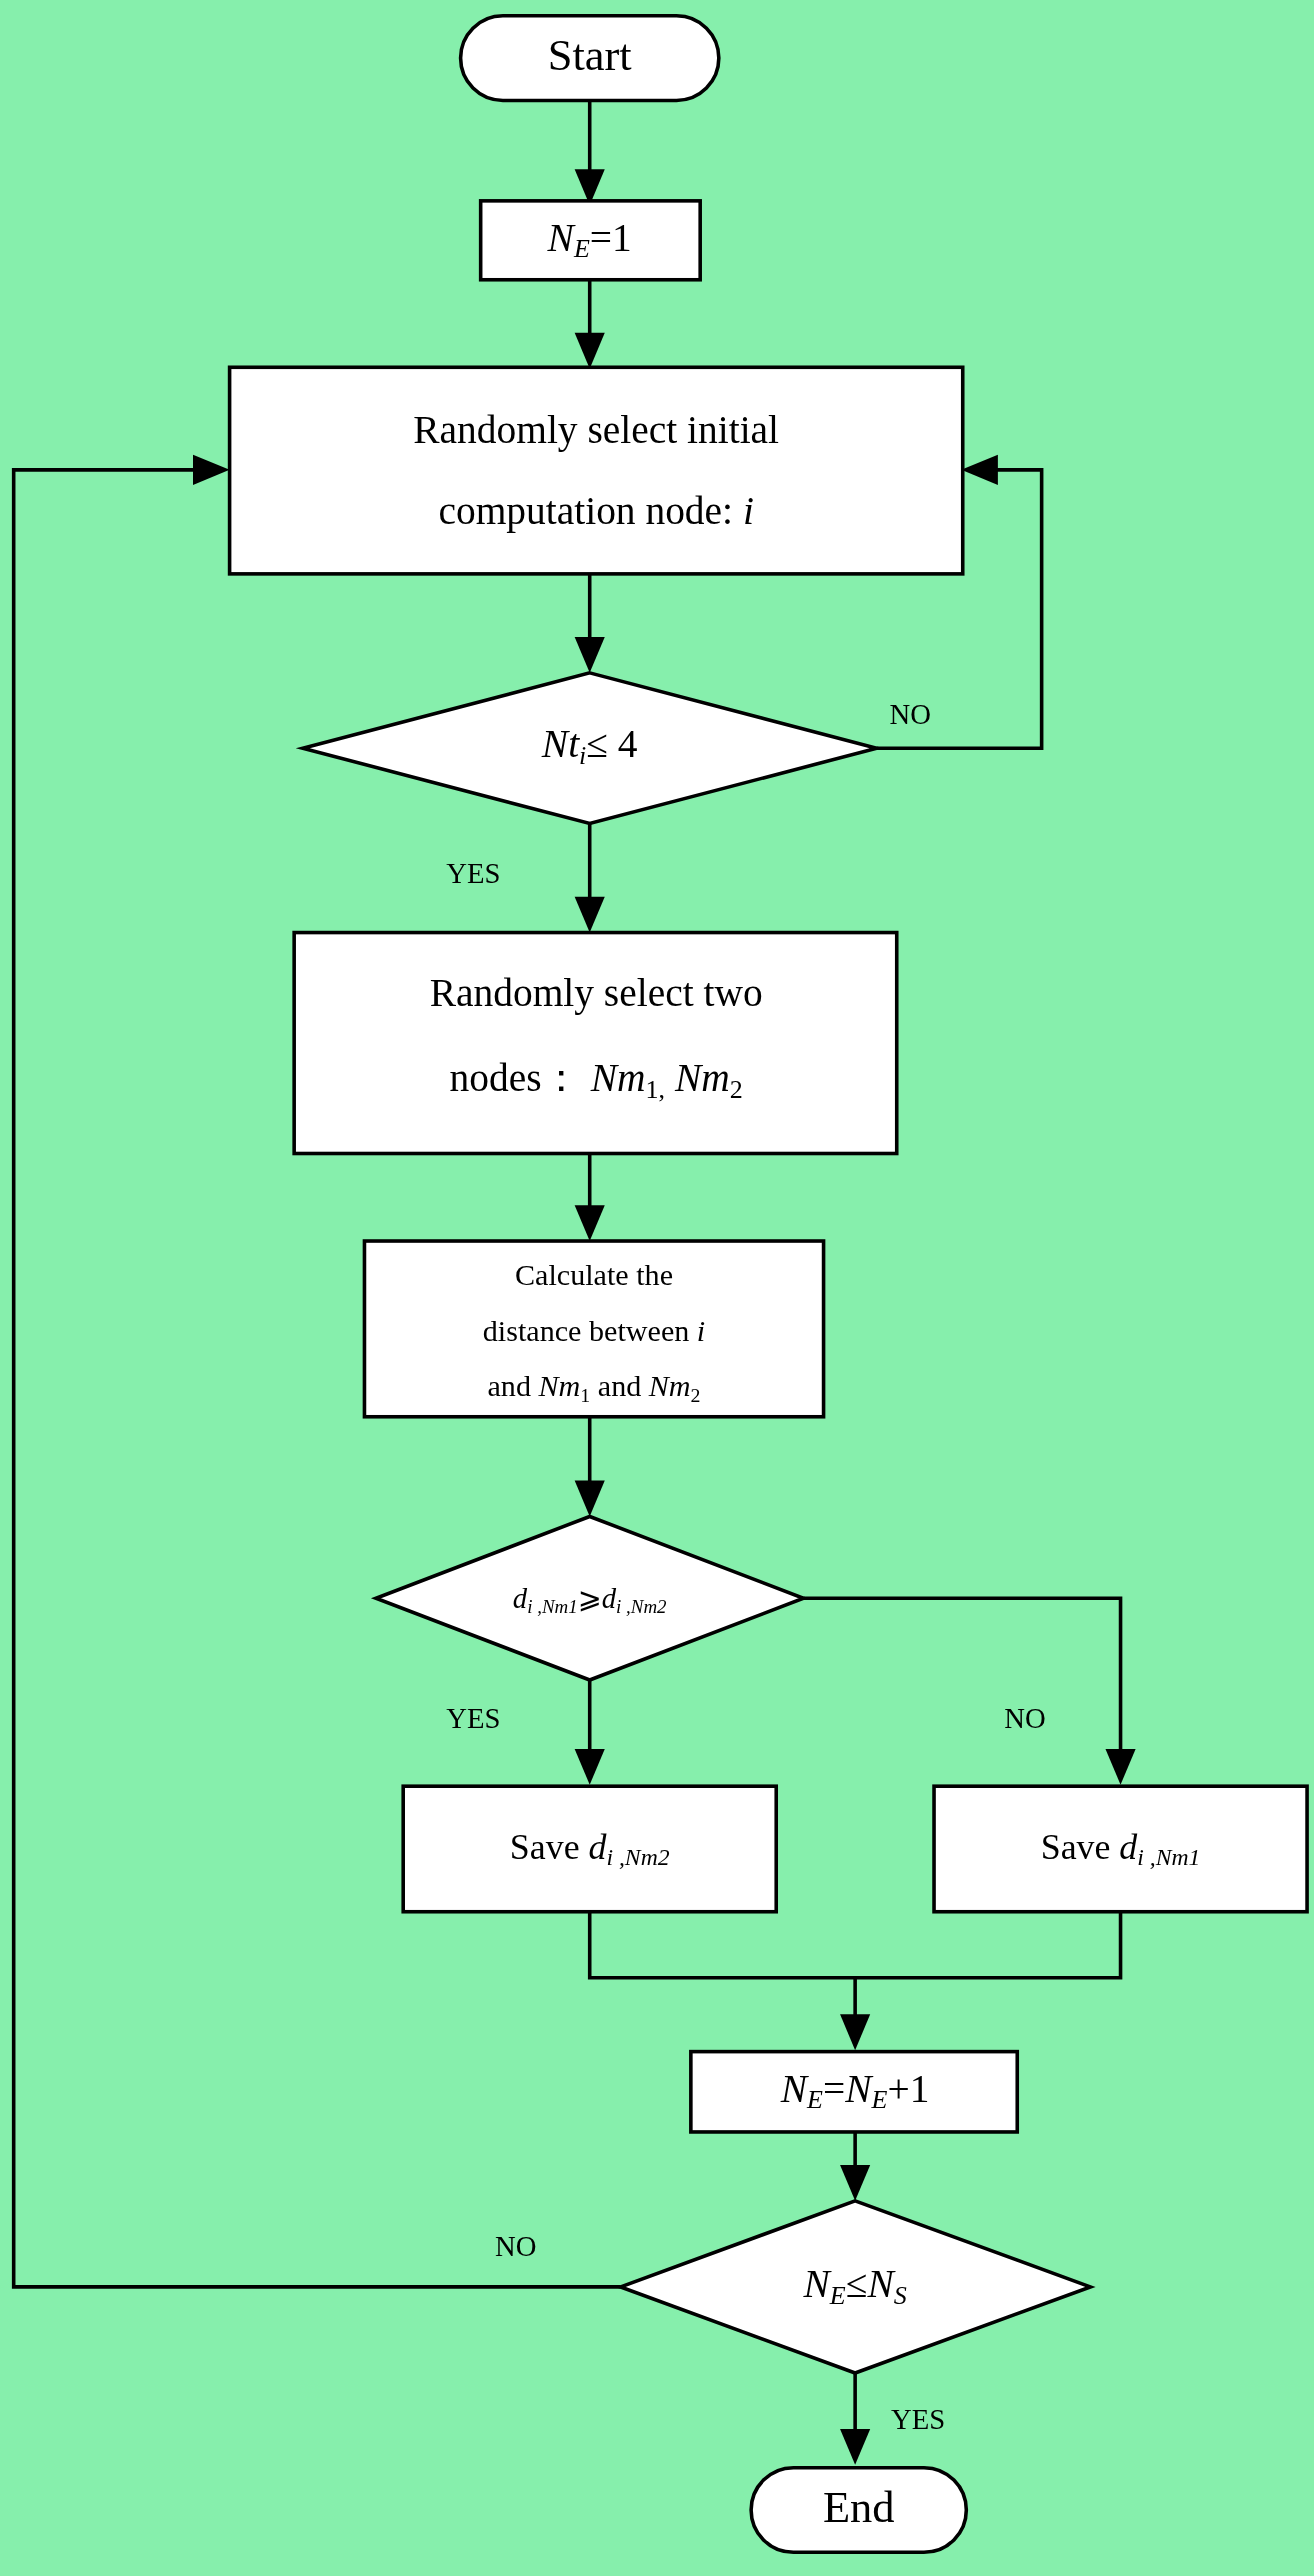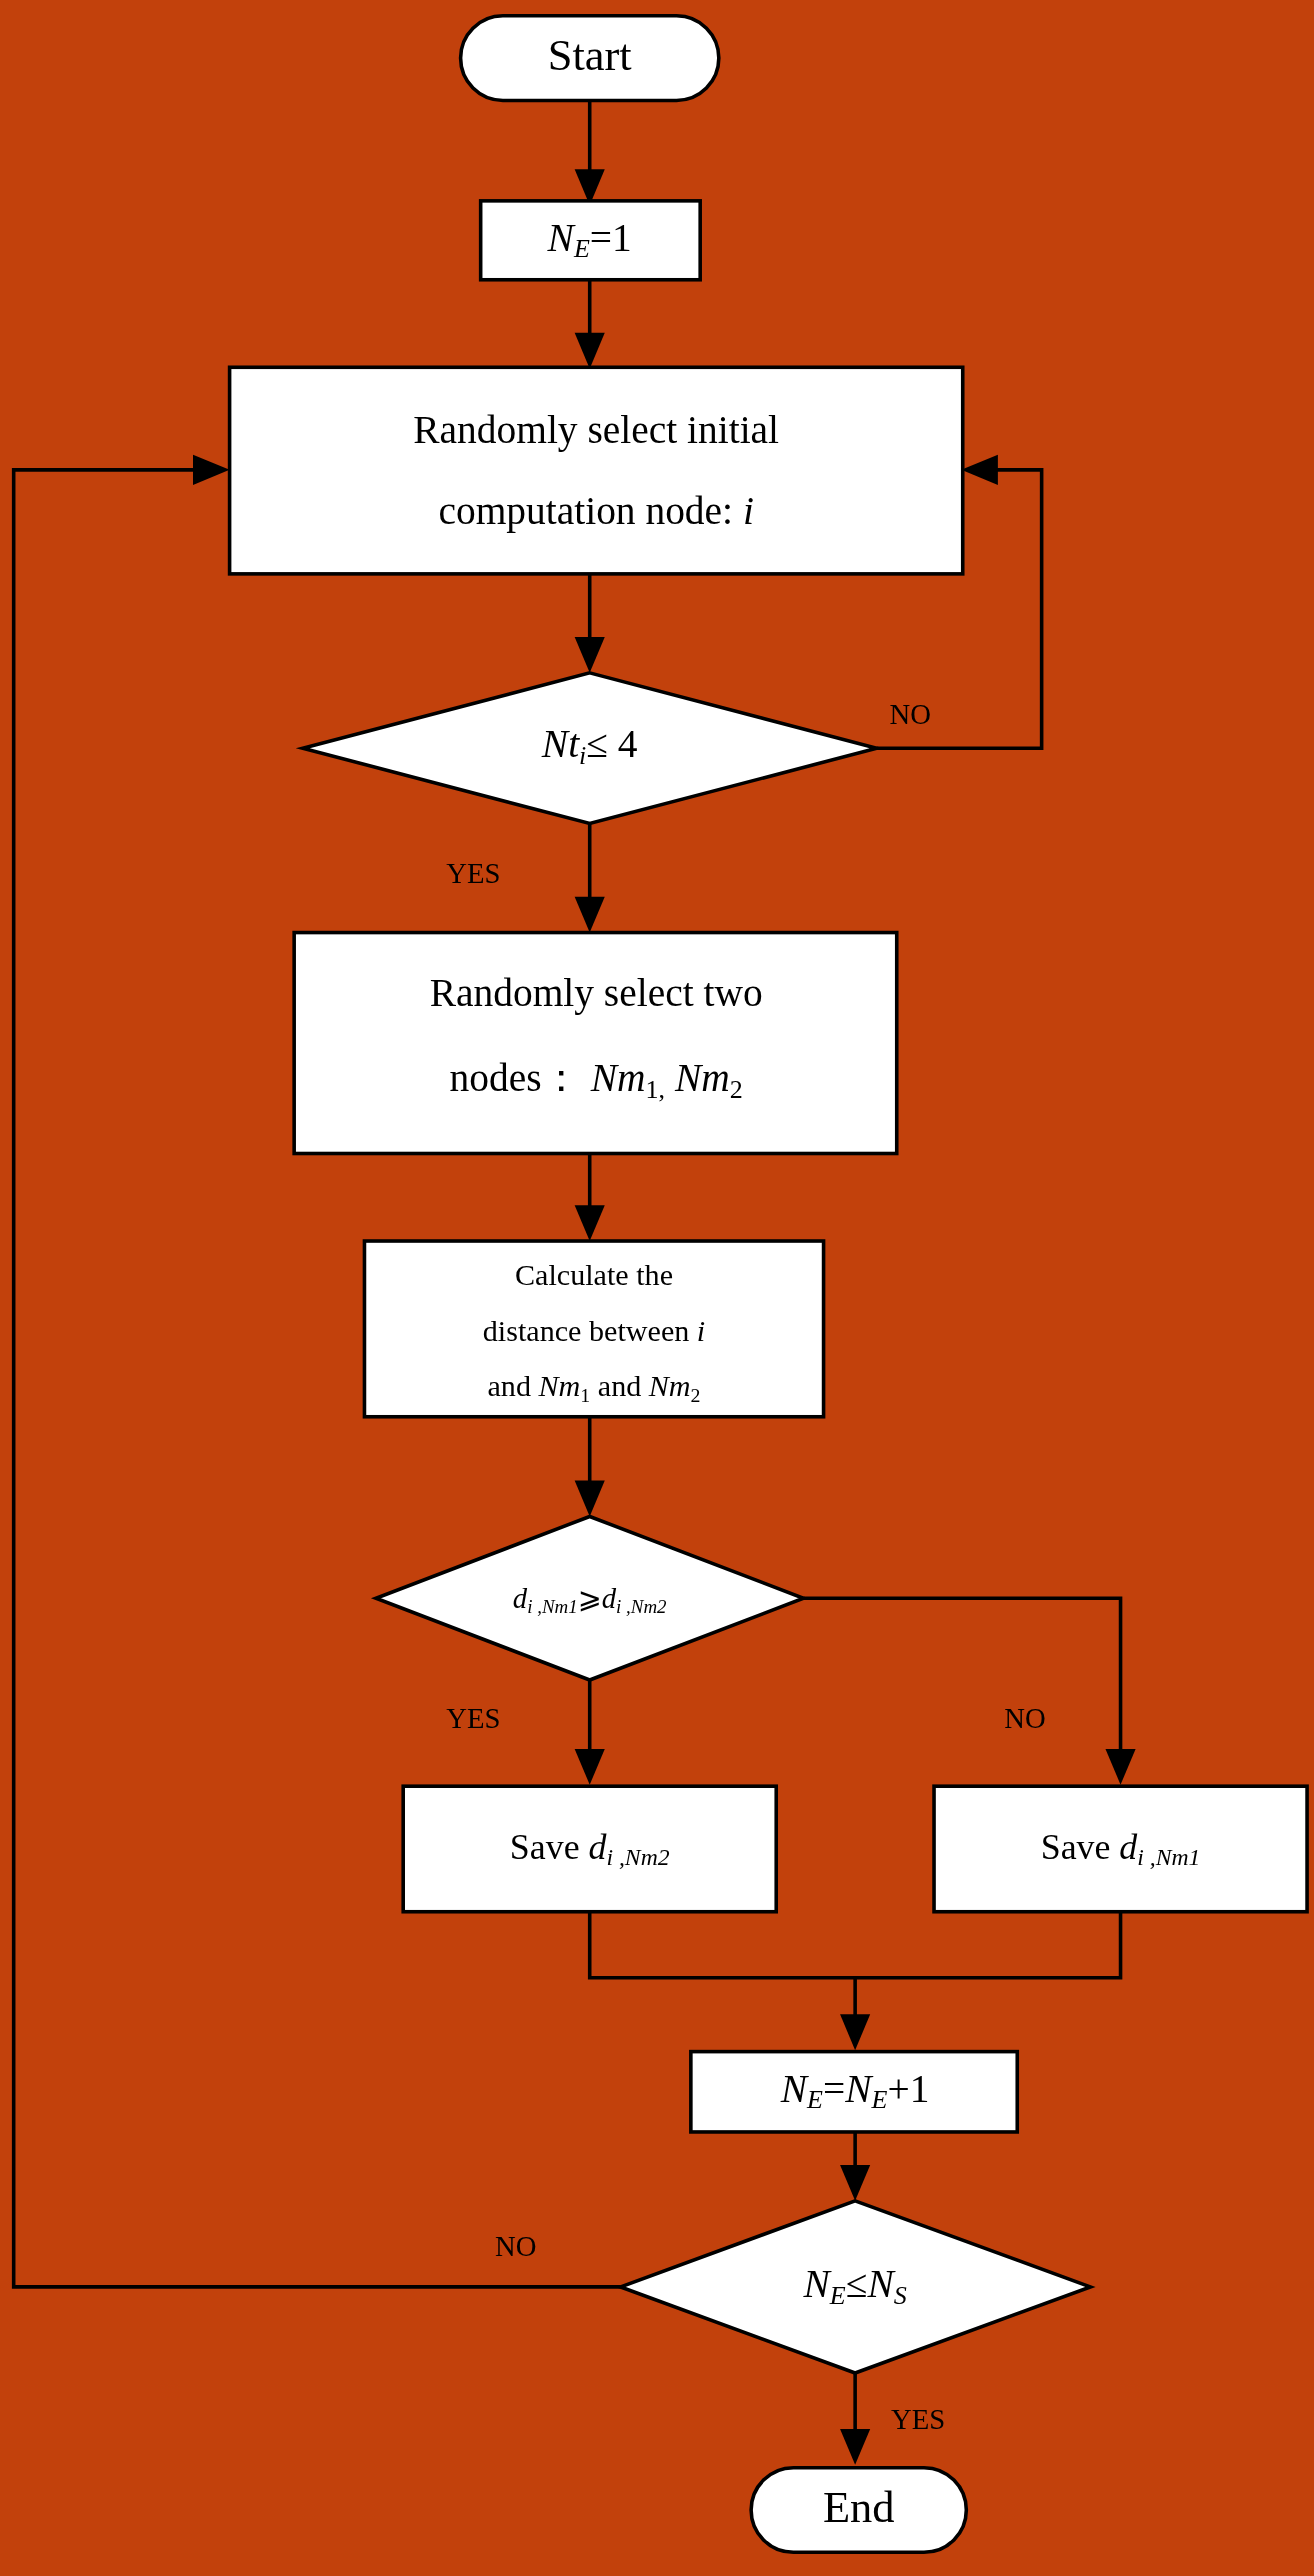--- a/index.html
+++ b/index.html
@@ -10,21 +10,21 @@
   body {
     width: 1315px;
     height: 2576px;
     font-family: "Liberation Serif", "DejaVu Serif", serif;
     overflow: hidden;
   }
   #flowchart-root {
     position: relative;
     width: 1315px;
     height: 2576px;
-    background: #c2410c;
+    background: #86efac;
   }
   svg.chart {
     display: block;
     width: 1315px;
     height: 2576px;
   }
   .shape-stroke {
     fill: #ffffff;
     stroke: #000000;
     stroke-width: 5;

